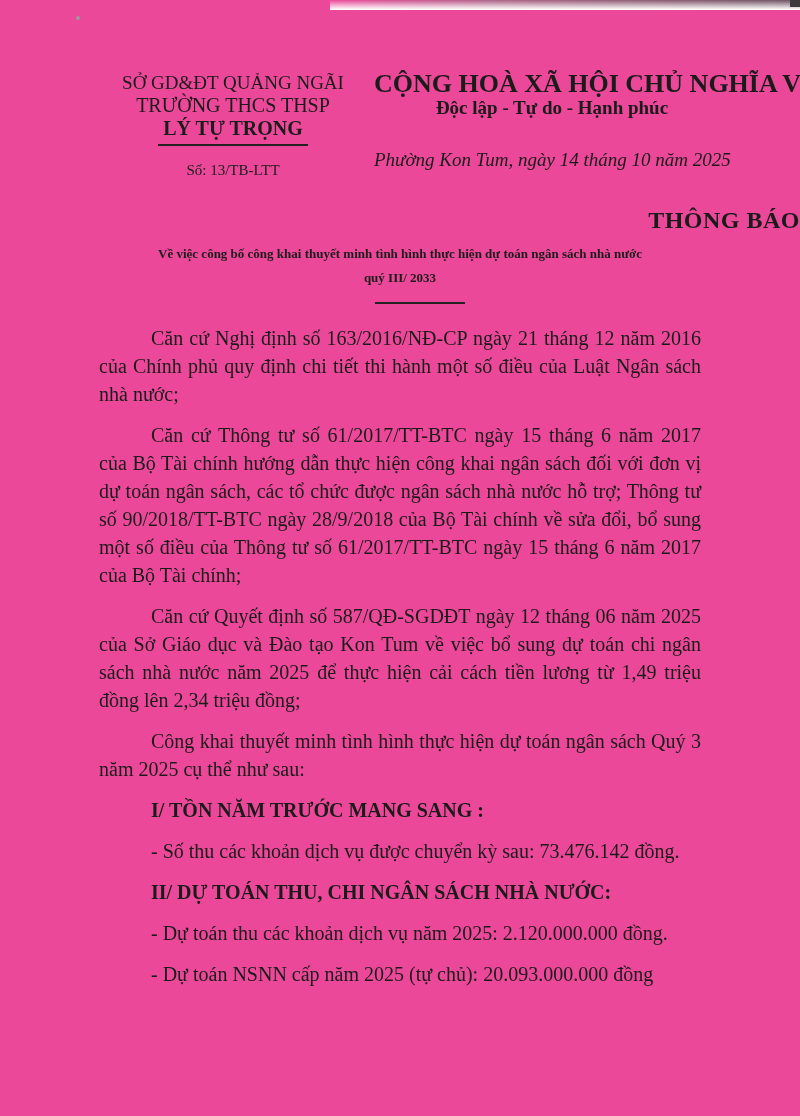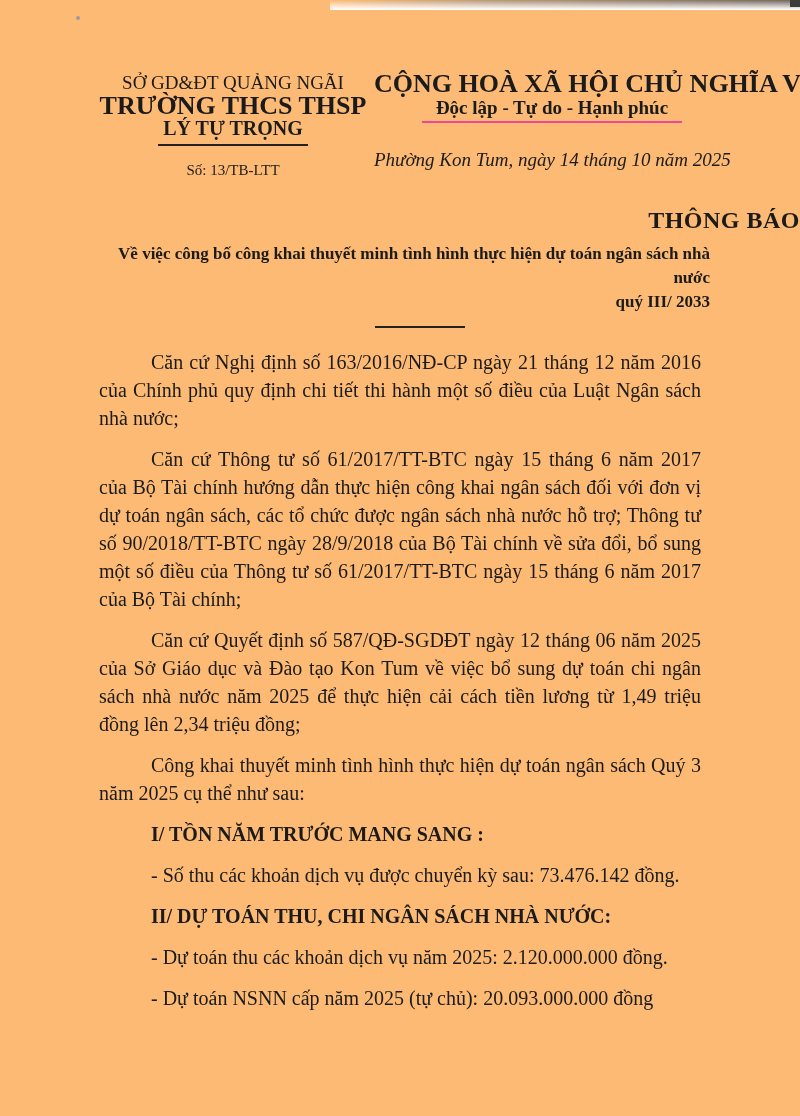--- a/index.html
+++ b/index.html
@@ -1,52 +1,52 @@
 <!DOCTYPE html>
 <html lang="vi"><head>
 <meta charset="utf-8">
 <style>
   html,body { margin:0; padding:0; background:#e8e8e8; }
   .page {
     position:relative;
     width:800px; height:1116px;
     margin:0 auto;
-    background:#fdba74;
+    background:#ec4899;
     font-family:"Liberation Serif", serif;
     color:#1b1b1b;
     overflow:hidden;
   }
   
   .scan-band {
     position:absolute; top:0; left:330px; right:0; height:10px;
     background-image:
       linear-gradient(to bottom, rgba(255,255,255,0) 0%, rgba(255,255,255,1) 95%),
       linear-gradient(to right, rgba(150,150,150,0) 0%, rgba(120,120,120,0.55) 35%, rgba(85,85,85,0.85) 100%);
   }
   .scan-tip { position:absolute; top:0; right:0; width:10px; height:7px; background:#3c3c3c; }
   .speck { position:absolute; left:76px; top:16px; width:4px; height:4px; border-radius:50%; background:#9a9a9a; }
 
   
   .header { display:flex; padding:72px 70px 0 92px; }
   .header-left { width:286px; text-align:center; }
   .org-line1 { font-size:19px; line-height:22px; }
-  .org-line2 { font-size:26px; font-weight:bold; line-height:23px; }
+  .org-line2 { font-size:20px; font-weight:normal; line-height:23px; }
   .org-line3 { font-size:20px; font-weight:bold; line-height:23px; }
   .rule-left { width:150px; height:2px; background:#222; margin:4px auto 0; }
   .doc-number { font-size:15px; margin-top:16px; }
 
   .header-right { width:356px; margin-left:auto; text-align:center; }
   .nat-line1 { font-size:26px; font-weight:bold; line-height:23px; white-space:nowrap; }
   .nat-line2 { display:inline-block; font-size:19px; font-weight:bold; line-height:22px;
                border-bottom:2px solid #ec4899; padding:0 14px 2px; margin-top:2px; }
   .place-date { font-size:19px; font-style:italic; margin-top:26px; white-space:nowrap; }
 
   
   .title { text-align:right; font-size:24px; font-weight:bold; margin-top:28px; letter-spacing:.5px; }
-  .subtitle { width:620px; margin:8px auto 0; text-align:right; font-size:17px; font-weight:bold; line-height:24px; }
+  .subtitle { width:620px; margin:8px auto 0; text-align:center; font-size:13px; font-weight:bold; line-height:24px; }
   .title-rule { width:90px; height:2px; background:#222; margin:12px auto 0; transform:translateX(20px); }
 
   
   .body { width:602px; margin:20px auto 2px; font-size:20px; line-height:28px; text-align:justify; }
   .body p { margin:0 0 13px; text-indent:52px; white-space:pre-wrap; }
   .body p.heading { font-weight:bold; text-align:left; }
 </style>
 </head>
 <body>
 

